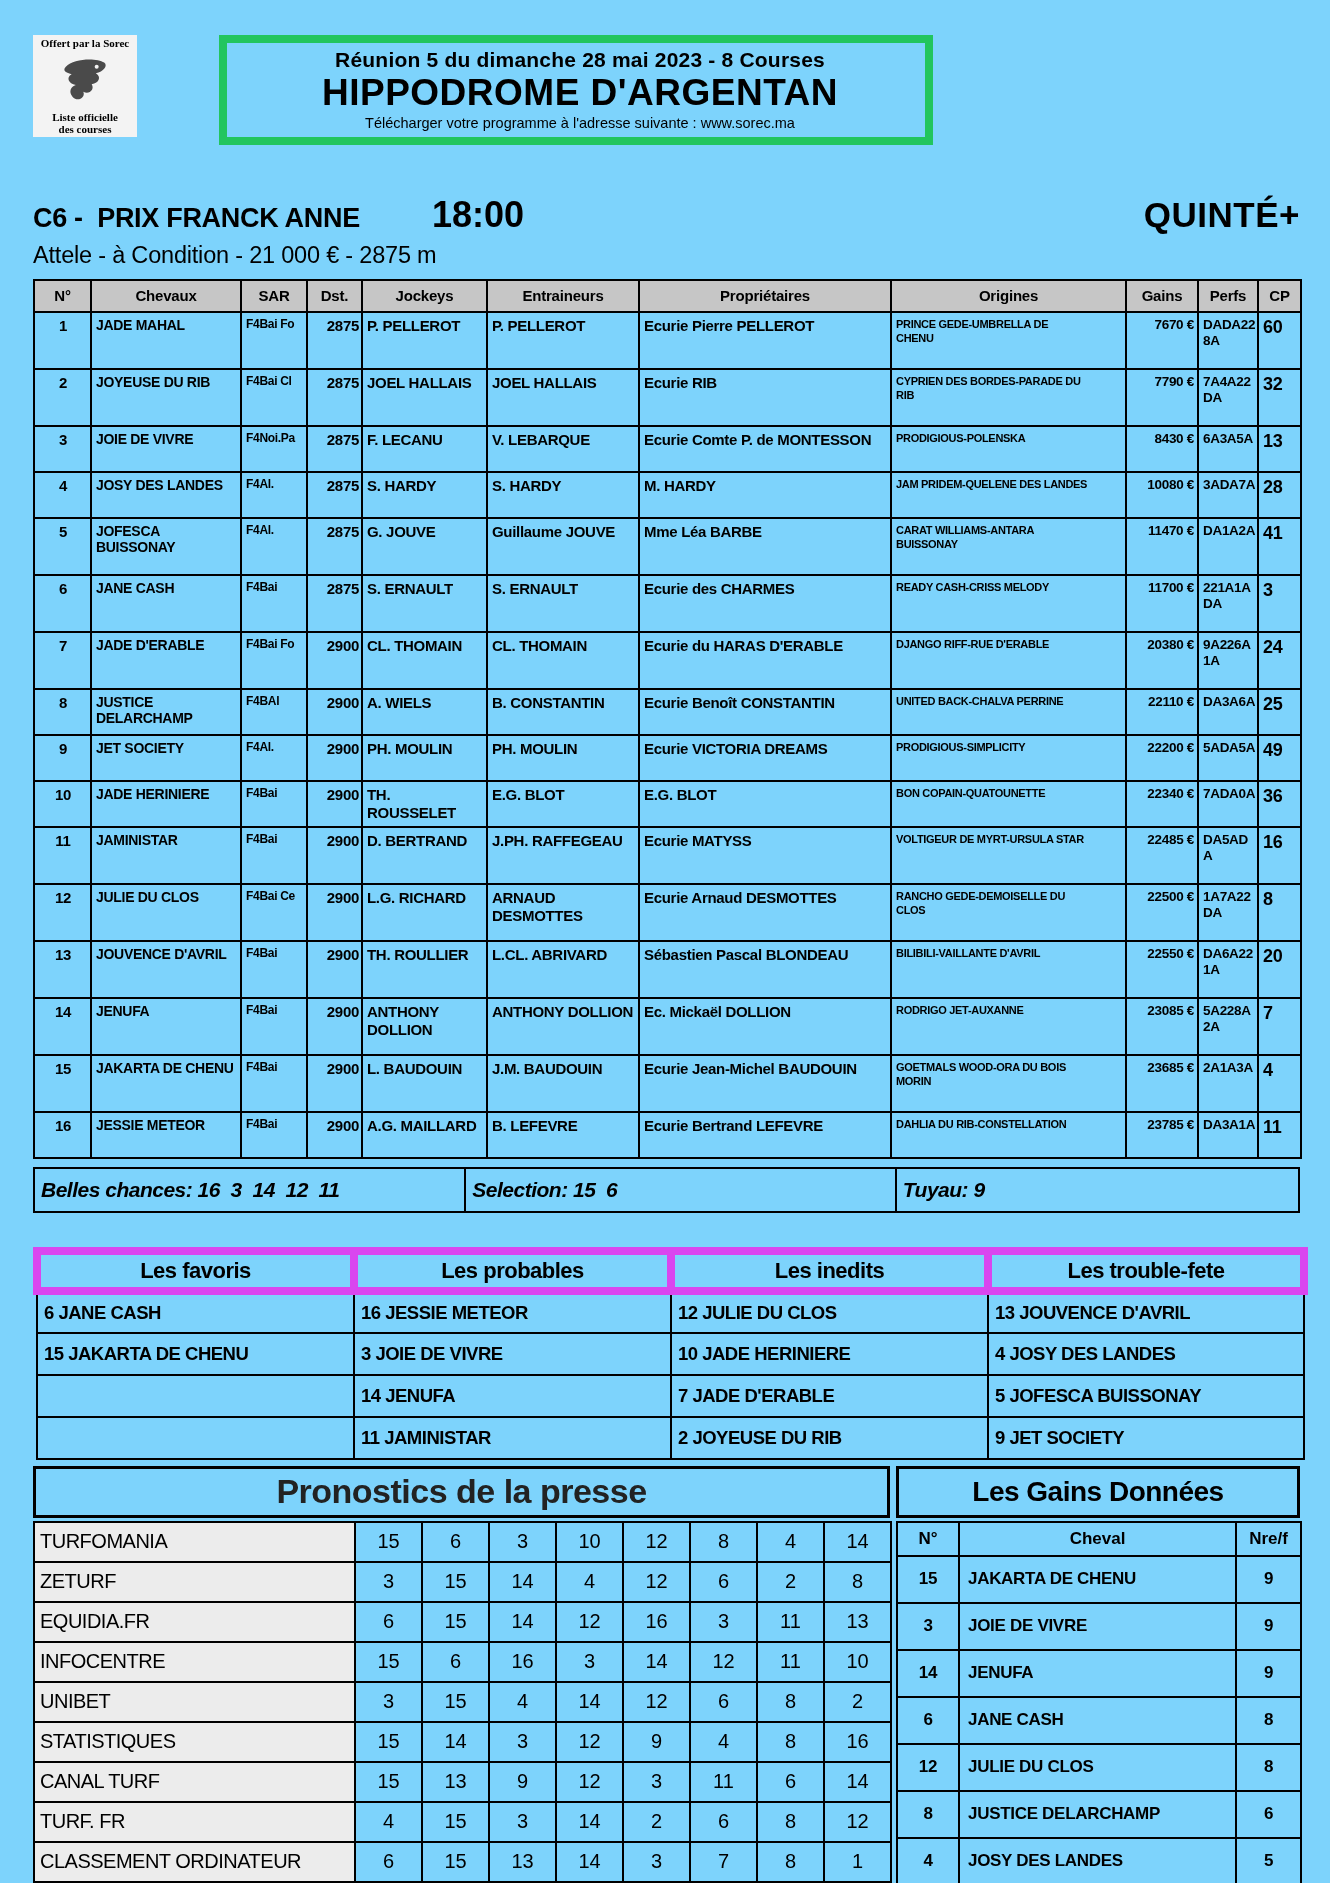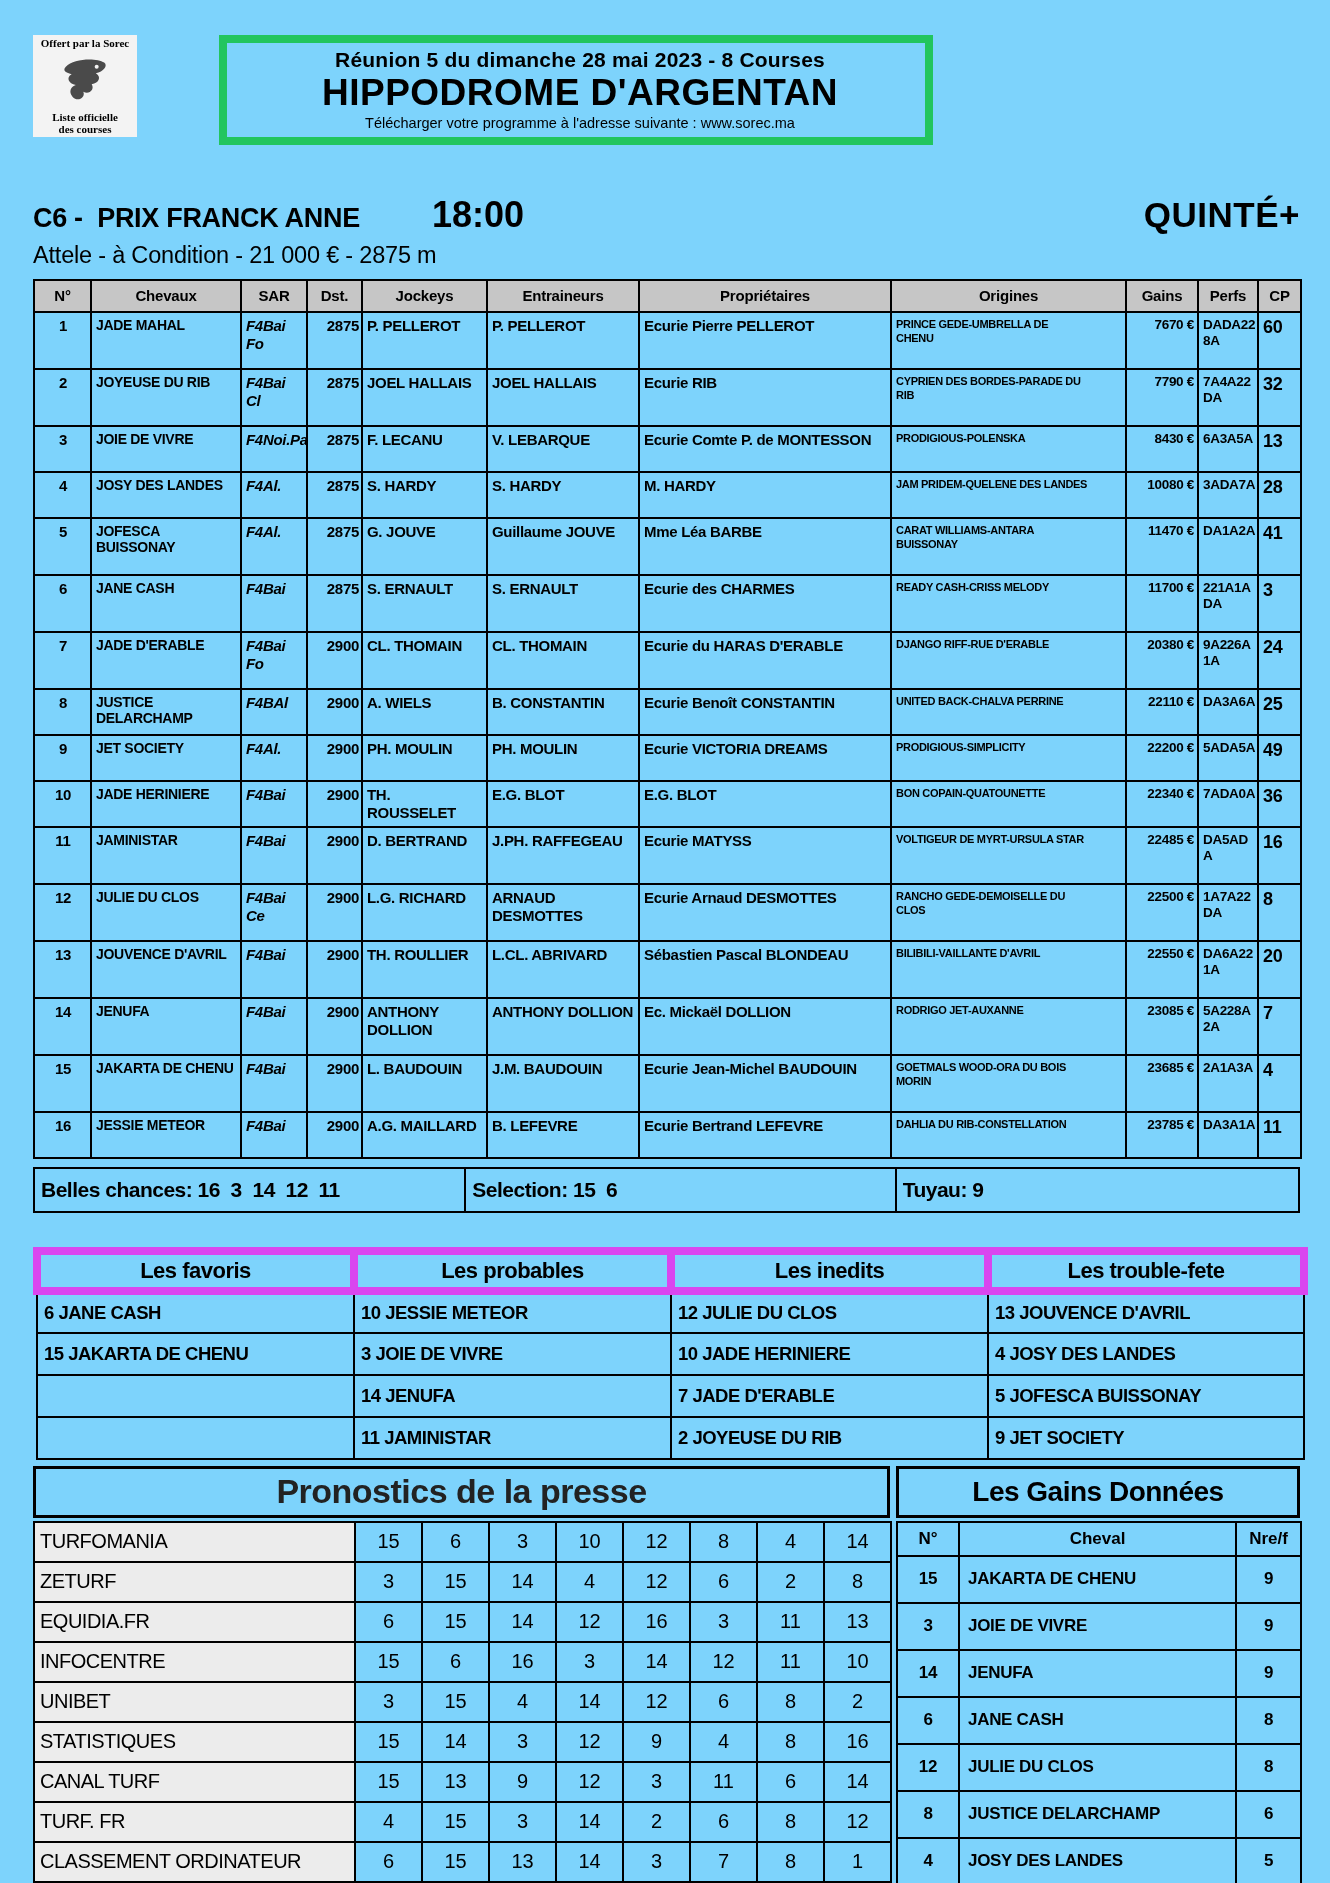--- a/index.html
+++ b/index.html
@@ -39,29 +39,29 @@
     height: 32px; padding: 2px; letter-spacing: -0.2px;
   }
   #runners td {
     border: 2px solid #000; font-weight: bold; vertical-align: top;
     padding: 4px 3px 2px 4px; height: 46px; letter-spacing: -0.3px;
     white-space: pre-line; overflow: hidden; line-height: 1.2;
   }
   #runners tr.tall td { height: 57px; }
   #runners td.col-no   { text-align:center; font-size: 15px; }
   #runners td.col-horse{ font-size: 14px; }
-  #runners td.col-sar  { font-size: 15px; font-style: italic; }
+  #runners td.col-sar  { font-size: 12px; }
   #runners td.col-dst  { text-align:right; font-size: 15px; padding-right: 2px; }
   #runners td.col-jockey, #runners td.col-trainer, #runners td.col-owner { font-size: 15px; }
   #runners td.col-origins { font-size: 11px; line-height: 1.3; }
   #runners td.col-gains { text-align:right; font-size: 13.5px; padding-right: 3px; }
   #runners td.col-perfs { font-size: 13.5px; }
   #runners td.col-cp   { text-align:left; font-size: 18px; padding-right: 3px; }
   
-  .picks-bar { display:flex; border: 2px solid #000; margin-top: 8px; width: 1267px; height: 46px; }
+  .picks-bar { display:flex; border: 2px solid #000; margin-top: 8px; width: 1267px; height: 46px; font-style: italic; }
   .pb-cell { border-right: 2px solid #000; padding: 9px 4px 0 6px; font-weight: bold;
              font-size: 21px; white-space: pre; letter-spacing: -0.5px; }
   .pb-cell:last-child { border-right: none; }
   .pb-cell:nth-child(1){ width: 432px; }
   .pb-cell:nth-child(2){ width: 431px; }
   .pb-cell:nth-child(3){ width: 402px; }
   
   #quartet { width: 1267px; margin-top: 34px; }
   #quartet th { border: 8px solid #d946ef; font-size: 22px; font-weight: bold; height: 40px; letter-spacing: -0.5px;}
   #quartet td { border: 2px solid #000; font-size: 18.5px; font-weight: bold; height: 42px;
@@ -391,21 +391,21 @@
         <tr>
           <th>Les favoris</th>
           <th>Les probables</th>
           <th>Les inedits</th>
           <th>Les trouble-fete</th>
         </tr>
       </thead>
     <tbody>
         <tr>
           <td>6 JANE CASH</td>
-          <td>10 JESSIE METEOR</td>
+          <td>16 JESSIE METEOR</td>
           <td>12 JULIE DU CLOS</td>
           <td>13 JOUVENCE D'AVRIL</td>
         </tr>
         <tr>
           <td>15 JAKARTA DE CHENU</td>
           <td>3 JOIE DE VIVRE</td>
           <td>10 JADE HERINIERE</td>
           <td>4 JOSY DES LANDES</td>
         </tr>
         <tr>

